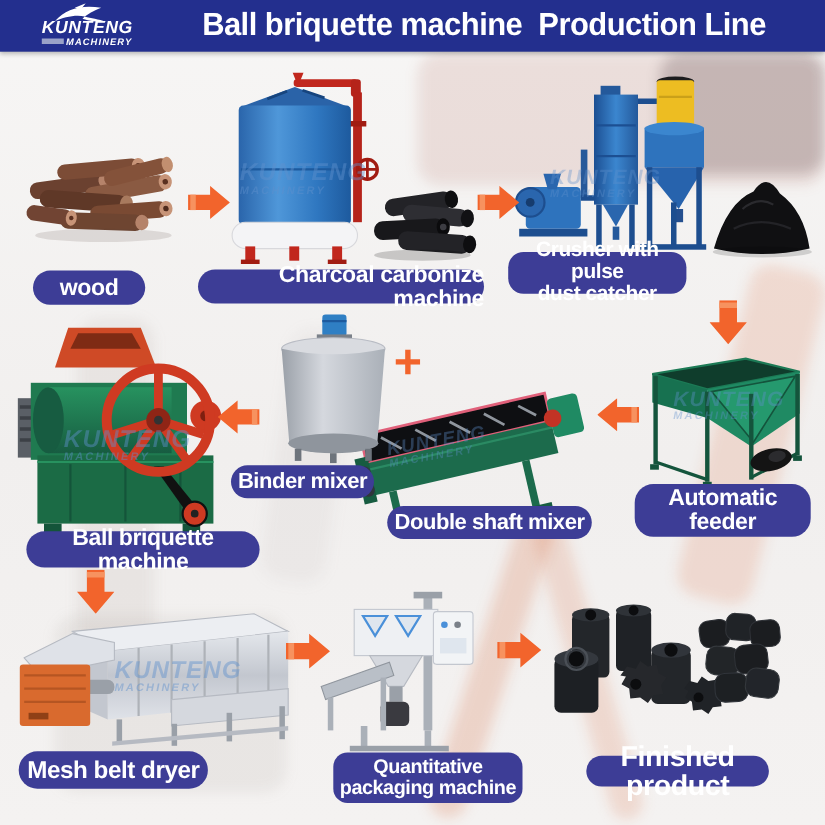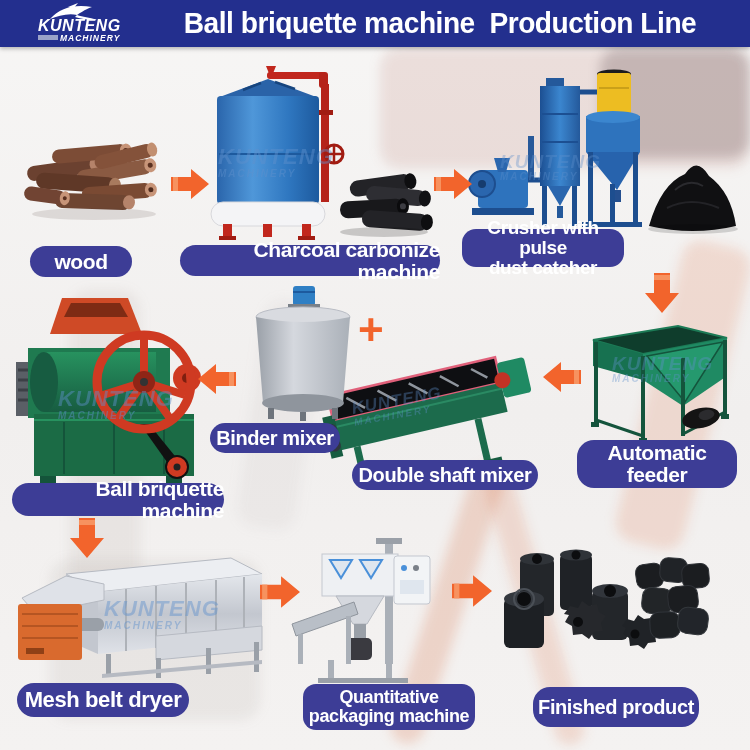--- a/index.html
+++ b/index.html
@@ -449,27 +449,27 @@
   </div>
   <div class="pill" style="left:210px;top:423px;width:130px;height:30px;font-size:20px;">
     <span>Binder mixer</span>
   </div>
   <div class="pill" style="left:352px;top:460px;width:186px;height:30px;font-size:20px;">
     <span>Double shaft mixer</span>
   </div>
   <div class="pill" style="left:577px;top:440px;width:160px;height:48px;font-size:21px;">
     <span>Automatic feeder</span>
   </div>
-  <div class="pill" style="left:12px;top:483px;width:212px;height:33px;font-size:21px;text-align:right;">
+  <div class="pill" style="left:24px;top:483px;width:212px;height:33px;font-size:21px;">
     <span>Ball briquette machine</span>
   </div>
   <div class="pill" style="left:17px;top:683px;width:172px;height:34px;font-size:22px;">
     <span>Mesh belt dryer</span>
   </div>
   <div class="pill" style="left:303px;top:684px;width:172px;height:46px;font-size:18px;border-radius:13px;align-items:center;">
     <span>Quantitative</span>
     <span>packaging machine</span>
   </div>
-  <div class="pill" style="left:533px;top:687px;width:166px;height:40px;font-size:20px;">
+  <div class="pill" style="left:533px;top:687px;width:166px;height:28px;font-size:26px;">
     <span>Finished product</span>
   </div>
 
 </div>
 
 </body></html>

